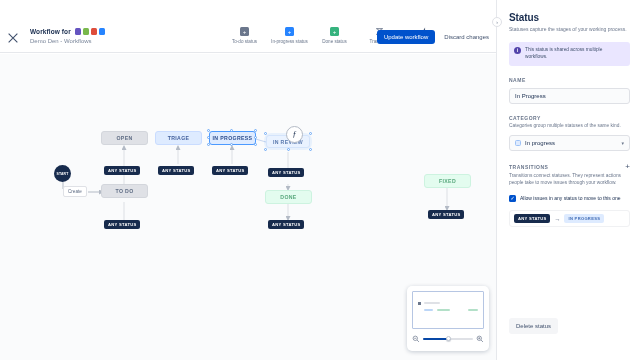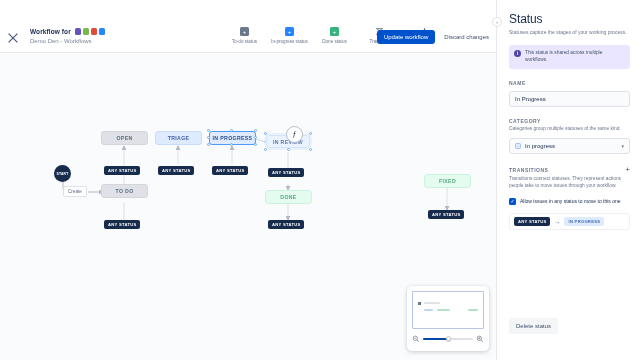--- a/index.html
+++ b/index.html
@@ -136,21 +136,21 @@
     background: #fff; border-left: 1px solid #e6e8ec;
     padding: 12px 10px 0 12px;
   }
   .panel-collapse {
     position: absolute; left: -5px; top: 17px;
     width: 10px; height: 10px; border-radius: 50%;
     background: #fff; border: 1px solid #dfe1e6;
     display:flex; align-items:center; justify-content:center;
     font-size: 5px; color:#6b778c; cursor: pointer;
   }
-  .p-title { font-size: 12px; font-weight: normal; color: #172b4d; letter-spacing: -.1px; }
+  .p-title { font-size: 10px; font-weight: bold; color: #172b4d; letter-spacing: -.1px; }
   .p-sub { font-size: 5px; color: #6b778c; margin-top: 3px; line-height: 1.45; }
   .banner {
     margin-top: 9px; background: #eae6ff; border-radius: 3px;
     padding: 5px 5px; display: flex; gap: 4px; align-items: flex-start;
   }
   .banner-ic {
     width: 7px; height: 7px; border-radius: 50%; background: #5243aa; color: #fff;
     font-size: 5px; font-weight: bold; display:flex; align-items:center; justify-content:center;
     flex: 0 0 auto; line-height:1;
   }

